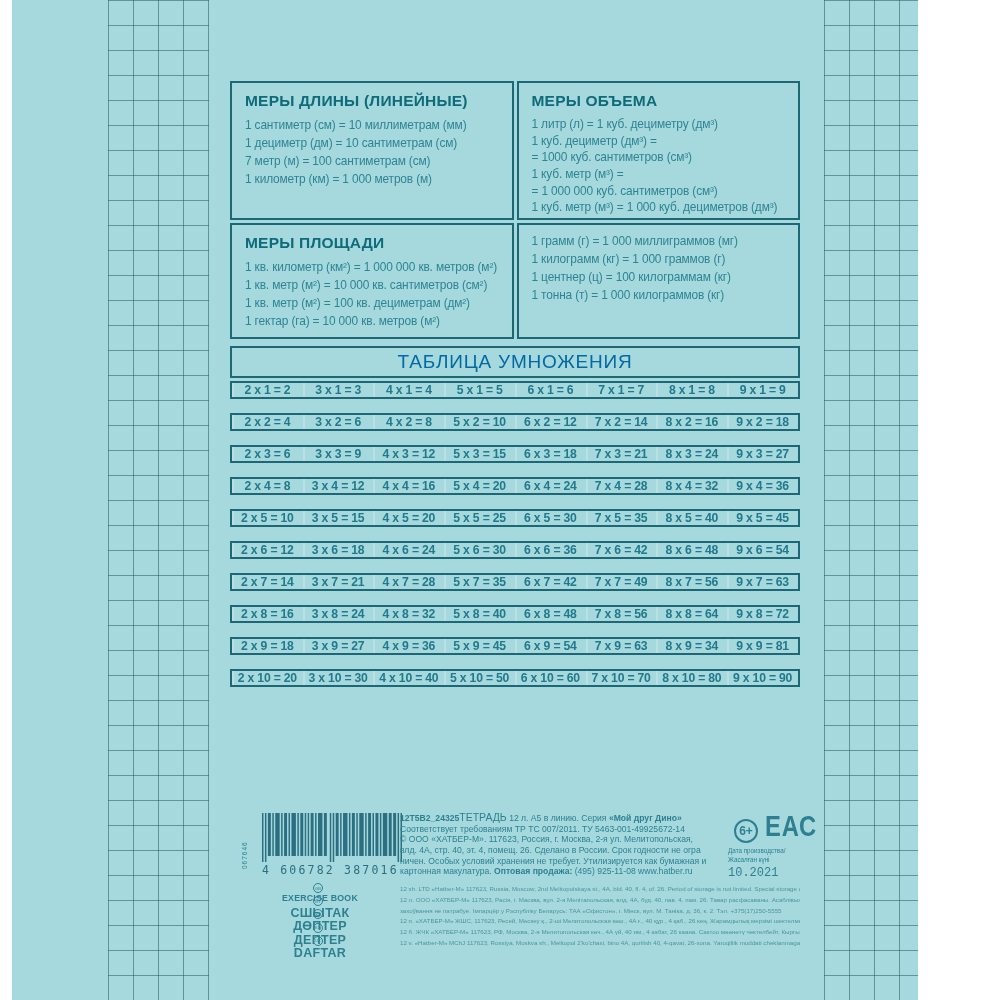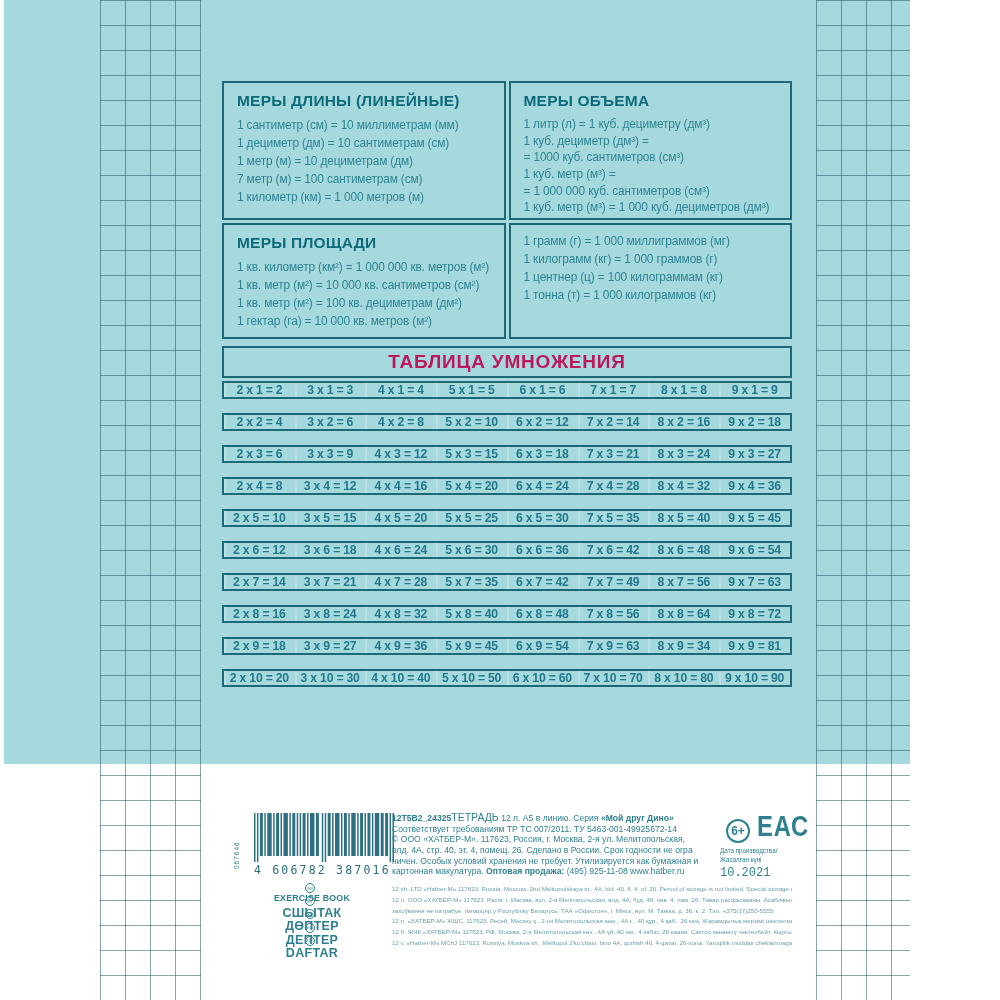--- a/index.html
+++ b/index.html
@@ -1,37 +1,37 @@
 <!DOCTYPE html>
 <html><head>
 <meta charset="utf-8">
 <style>
   html,body{margin:0;padding:0;}
   body{width:1000px;height:1000px;background:#ffffff;position:relative;overflow:hidden;
        font-family:"Liberation Sans", sans-serif;}
-  .cover{position:absolute;left:4px;top:0;width:906px;height:764px;background:#a5d9de;}
+  .cover{position:absolute;left:12px;top:0;width:906px;height:1000px;background:#a5d9de;}
   .gridstrip{position:absolute;top:0;height:1000px;
     background-image:
       repeating-linear-gradient(to right, rgba(38,92,108,.55) 0 1px, transparent 1px 25px),
       repeating-linear-gradient(to bottom, rgba(38,92,108,.55) 0 1px, transparent 1px 25px);}
   .gridstrip.left{left:96px;width:101px;}
   .gridstrip.right{left:812px;width:94px;}
 
   
   .measures{position:absolute;left:218px;top:81px;width:570px;display:grid;
             grid-template-columns:1fr 1fr;grid-template-rows:139px 116px;gap:3px;}
   .mbox{border:2px solid #1e6774;padding:7px 6px 4px 13px;overflow:hidden;box-sizing:border-box;}
   .mbox h3{margin:2px 0 6px 0;font-size:15.5px;font-weight:bold;color:#0f6b79;letter-spacing:.2px;}
   .mline{font-size:11.9px;color:#2e8492;line-height:1.52;white-space:nowrap;letter-spacing:-.15px;}
   .tight .mline{line-height:1.4;}
 
   
   .mult-title-box{position:absolute;left:218px;top:346px;width:570px;height:32px;
       border:2px solid #1e6774;display:flex;align-items:center;justify-content:center;box-sizing:border-box;}
-  .mult-title-box span{font-size:19px;font-weight:bold;color:#be185d;letter-spacing:.8px;}
+  .mult-title-box span{font-size:19px;font-weight:normal;color:#0369a1;letter-spacing:.8px;}
   .mult-rows{position:absolute;left:218px;top:381px;width:570px;height:250px;display:grid;
       grid-template-rows:repeat(10,1fr);row-gap:14px;}
   .mrow{border:2px solid #1e6774;display:grid;grid-template-columns:repeat(8,1fr);
       align-items:center;box-sizing:border-box;
       background-image:repeating-linear-gradient(to right, rgba(255,255,255,.22) 0 2px, transparent 2px calc(100%/8));}
   .mcell{text-align:center;font-size:12.2px;font-weight:bold;color:#23798a;white-space:nowrap;letter-spacing:-.2px;}
 
   
   .vertcode{position:absolute;left:229px;top:869px;font-size:6.5px;color:#2e8090;
       letter-spacing:1px;transform:rotate(-90deg);transform-origin:left top;}
@@ -69,21 +69,20 @@
 <div class="cover">
   <div class="gridstrip left"></div>
   <div class="gridstrip right"></div>
 
   <div class="measures">
     <div class="mbox">
       <h3>МЕРЫ ДЛИНЫ (ЛИНЕЙНЫЕ)</h3>
       <div>
           <div class="mline">1 сантиметр (см) = 10 миллиметрам (мм)</div>
           <div class="mline">1 дециметр (дм) = 10 сантиметрам (см)</div>
-          <div class="mline">1 метр (м) = 10 дециметрам (дм)</div>
           <div class="mline">7 метр (м) = 100 сантиметрам (см)</div>
           <div class="mline">1 километр (км) = 1 000 метров (м)</div>
         </div>
     </div>
     <div class="mbox tight">
       <h3>МЕРЫ ОБЪЕМА</h3>
       <div>
           <div class="mline">1 литр (л) = 1 куб. дециметру (дм³)</div>
           <div class="mline">1 куб. дециметр (дм³) =</div>
           <div class="mline">= 1000 куб. сантиметров (см³)</div>

